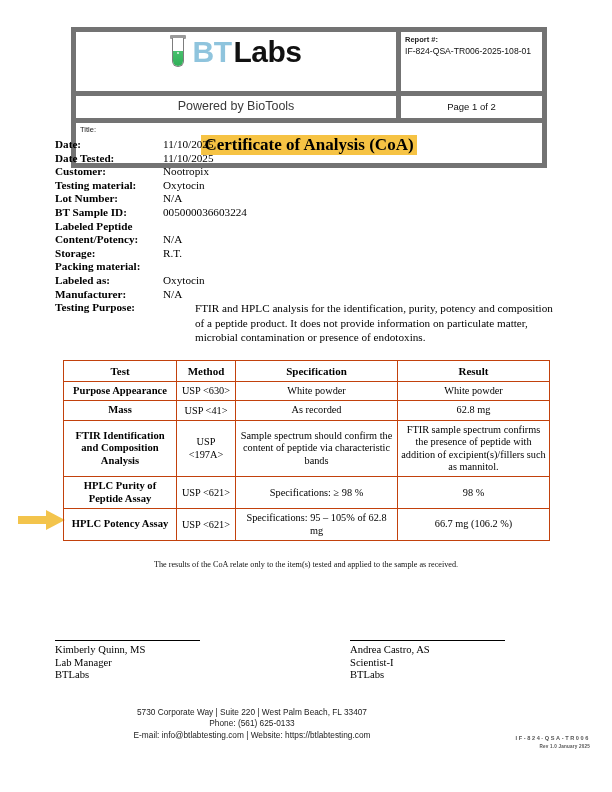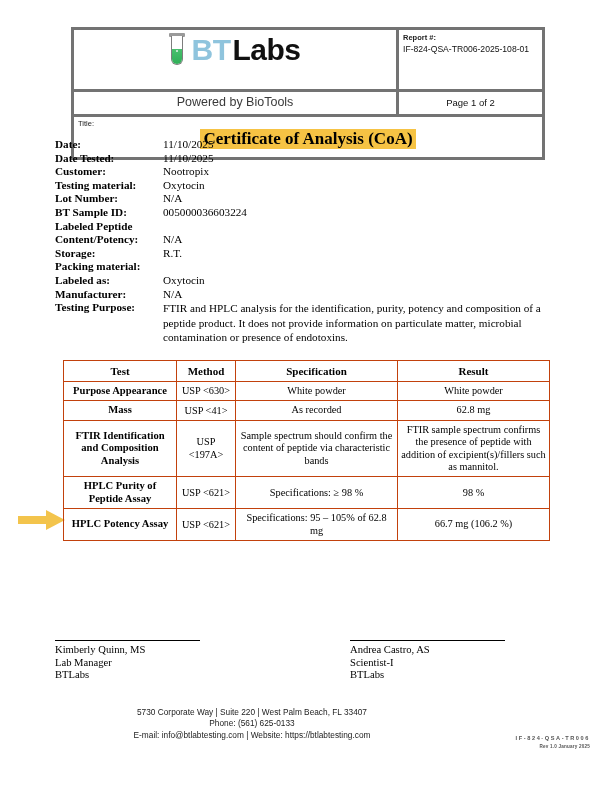--- a/index.html
+++ b/index.html
@@ -29,21 +29,21 @@
     left: 71px;
     top: 27px;
     width: 471px;
   }
   table.hdr {
     border-collapse: collapse;
     width: 471px;
     table-layout: fixed;
   }
   table.hdr td {
-    border: 3px solid #737373;
+    border: 5px solid #737373;
     padding: 0;
     vertical-align: top;
   }
   .logo-cell {
     height: 56px;
     text-align: center;
     vertical-align: middle;
     padding-top: 3px !important;
   }
   .logo-row {
@@ -176,20 +176,21 @@
   .dlabel {
     width: 108px;
     flex: 0 0 108px;
     font-weight: bold;
   }
   .dval {
     flex: 1;
   }
   .dval.multi {
     line-height: 14.4px;
+    margin-left: 32px;
   }
 
   
   .res-wrap {
     position: absolute;
     left: 63px;
     top: 360px;
     width: 486px;
   }
   table.res {
@@ -464,20 +465,21 @@
           <tr>
             <td class="tname">HPLC Potency Assay</td>
             <td class="tmethod">USP &lt;621&gt;</td>
             <td class="tspec">Specifications: 95 – 105% of 62.8 mg</td>
             <td class="tresult">66.7 mg (106.2 %)</td>
           </tr>
         </tbody>
     </table>
   </div>
 
+  <div class="disclaimer">The results of the CoA relate only to the item(s) tested and applied to the sample as received.</div>
 
   <div class="sigs">
     <div class="sigbox left">
       <div class="sigline"></div>
       <div class="sigtext">Kimberly Quinn, MS</div>
       <div class="sigtext">Lab Manager</div>
       <div class="sigtext">BTLabs</div>
     </div>
     <div class="sigbox right">
       <div class="sigline"></div>

